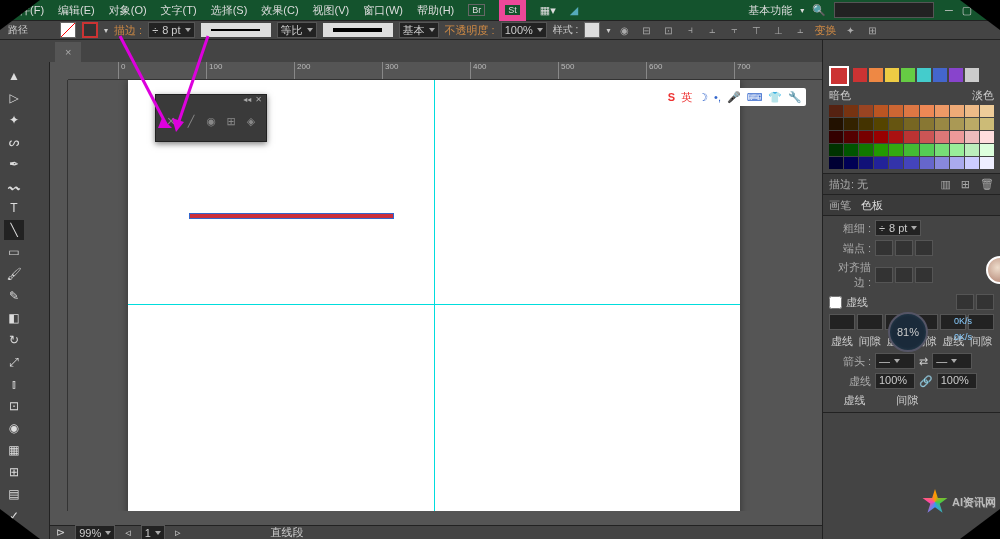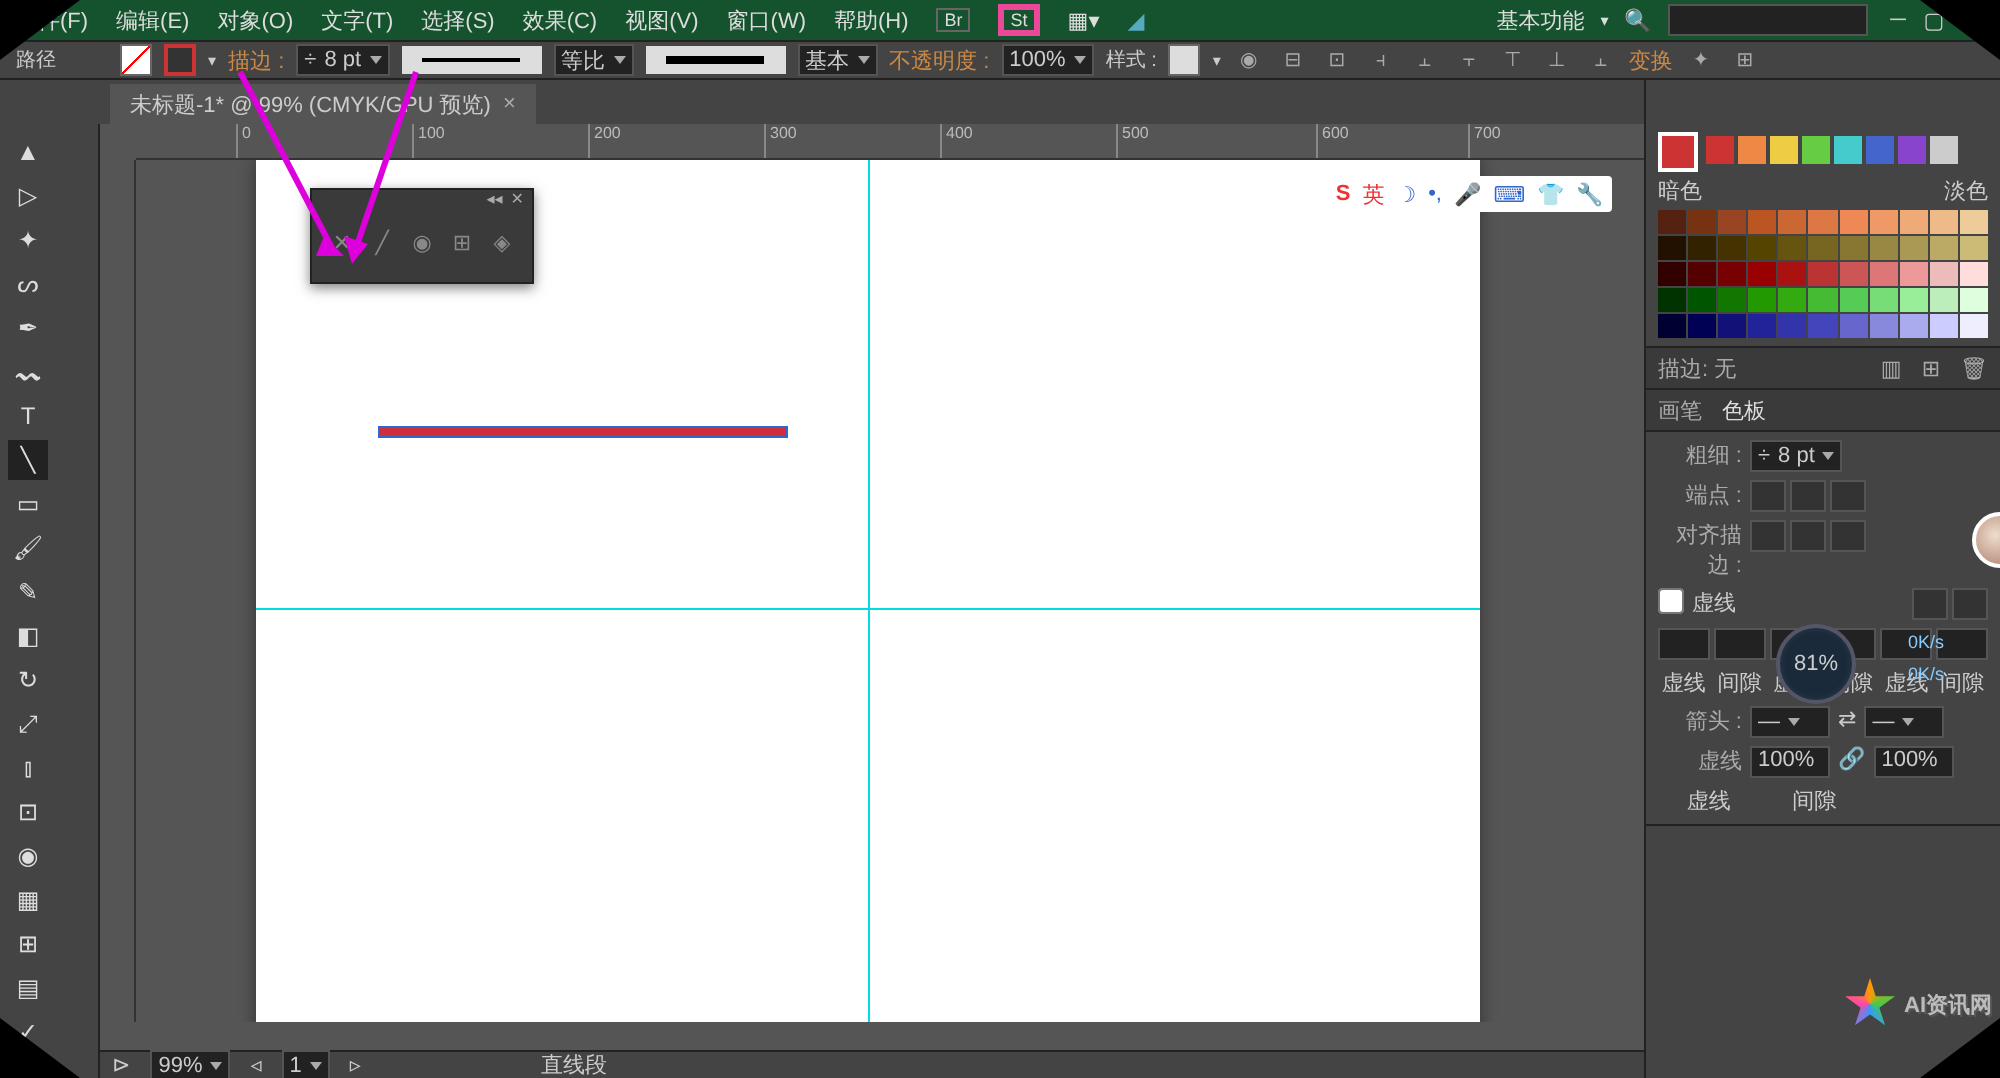--- a/index.html
+++ b/index.html
@@ -41,21 +41,21 @@
 .panel-sec{border-bottom:1px solid #222}
 .panel-title{height:20px;display:flex;align-items:center;padding:0 6px;gap:10px;background:#3a3a3a;font-size:10px}
 .panel-title span{color:#aaa}
 .panel-title .active{color:#ddd}
 .panel-body{padding:4px 6px}
 .color-row{display:flex;gap:2px;margin-bottom:2px}
 .color-row div{width:14px;height:14px}
 .swatch-grid{display:grid;grid-template-columns:repeat(11,1fr);gap:1px}
 .swatch-grid div{height:12px}
 .stroke-opts{display:flex;flex-direction:column;gap:4px;font-size:10px}
-.stroke-row{display:flex;align-items:flex-start;gap:4px}
+.stroke-row{display:flex;align-items:center;gap:4px}
 .stroke-row .lbl{width:42px;text-align:right;color:#aaa}
 .stroke-row .num{width:40px;height:16px;background:#222;border:1px solid #555;padding:0 3px}
 .caps{display:flex;gap:2px}
 .caps div{width:18px;height:16px;background:#333;border:1px solid #555}
 .statusbar{position:absolute;left:50px;right:178px;bottom:0;height:14px;background:#444;display:flex;align-items:center;padding:0 6px;gap:10px;font-size:10px;border-top:1px solid #222}
 .floating-panel{position:absolute;top:94px;left:155px;width:112px;height:48px;background:#3a3a3a;border:1px solid #222;box-shadow:0 2px 6px rgba(0,0,0,.5)}
 .fp-head{height:14px;display:flex;justify-content:flex-end;padding:0 4px;gap:4px}
 .fp-head span{color:#aaa;font-size:8px}
 .fp-body{display:flex;gap:6px;padding:4px 8px;align-items:center}
 .fp-body div{width:16px;height:16px;display:flex;align-items:center;justify-content:center;color:#888}
@@ -80,21 +80,21 @@
   <span>文件(F)</span>
   <span>编辑(E)</span>
   <span>对象(O)</span>
   <span>文字(T)</span>
   <span>选择(S)</span>
   <span>效果(C)</span>
   <span>视图(V)</span>
   <span>窗口(W)</span>
   <span>帮助(H)</span>
   <span style="border:1px solid #666;padding:0 3px;font-size:9px">Br</span>
-  <span style="border:3px solid #ec4899;padding:0 3px;font-size:9px">St</span>
+  <span style="border:6px solid #ec4899;padding:0 3px;font-size:9px">St</span>
   <span>▦▾</span>
   <span style="color:#5ab">◢</span>
   <div class="right">
     <span>基本功能</span>
       <span style="font-size:8px">▾</span>
     <span>🔍</span>
     <div class="search-box"></div>
     <div class="win-controls">
       <div>─</div>
       <div>▢</div>
@@ -150,21 +150,20 @@
   </div>
   <span class="cb-orange">变换</span>
   <div class="icon-row">
     <div>✦</div>
     <div>⊞</div>
   </div>
 </div>
 
 <div class="tabbar">
   <div class="doc-tab">
-    <span>未标题-1* @ 99% (CMYK/GPU 预览)</span>
     <span class="x">×</span>
   </div>
 </div>
 
 <div class="toolbar">
   <div class="tool">▲</div>
   <div class="tool">▷</div>
   <div class="tool">✦</div>
   <div class="tool">ᔕ</div>
   <div class="tool">✒</div>
@@ -189,21 +188,21 @@
 </div>
 
 <div class="main">
   <div class="ruler-h">
     <div class="tick" style="left:50px">0</div>
     <div class="tick" style="left:138px">100</div>
     <div class="tick" style="left:226px">200</div>
     <div class="tick" style="left:314px">300</div>
     <div class="tick" style="left:402px">400</div>
     <div class="tick" style="left:490px">500</div>
-    <div class="tick" style="left:590px">600</div>
+    <div class="tick" style="left:578px">600</div>
     <div class="tick" style="left:666px">700</div>
   </div>
   <div class="ruler-v"></div>
   <div class="canvas-area">
     <div class="artboard">
       <div class="guide-h" style="top:224px"></div>
       <div class="guide-v" style="left:306px"></div>
       <div class="hline" style="top:133px;left:61px;width:205px"></div>
     </div>
   </div>

